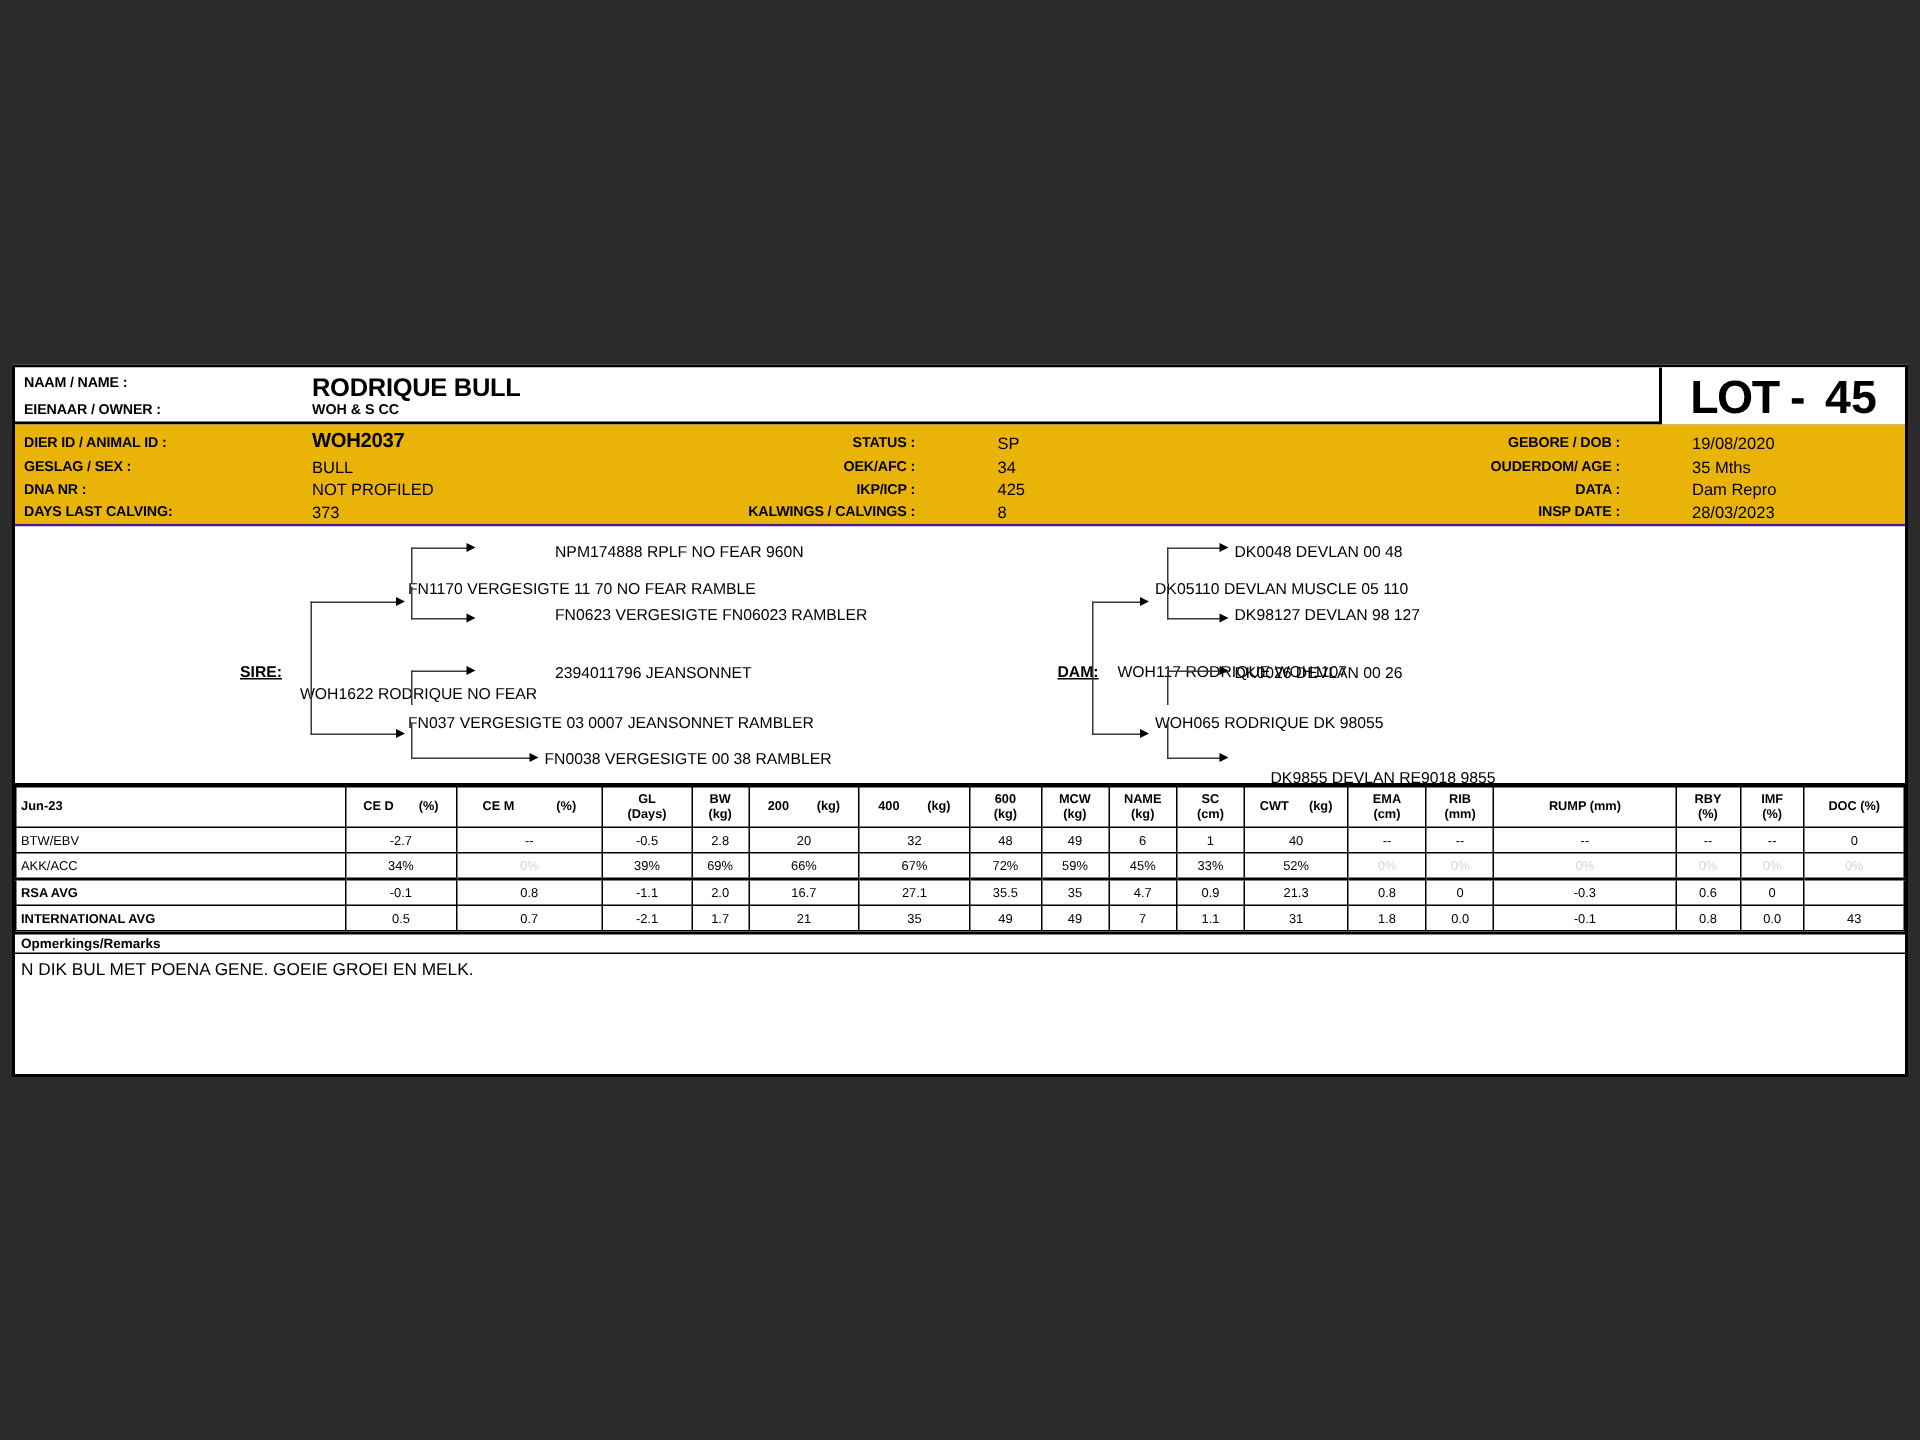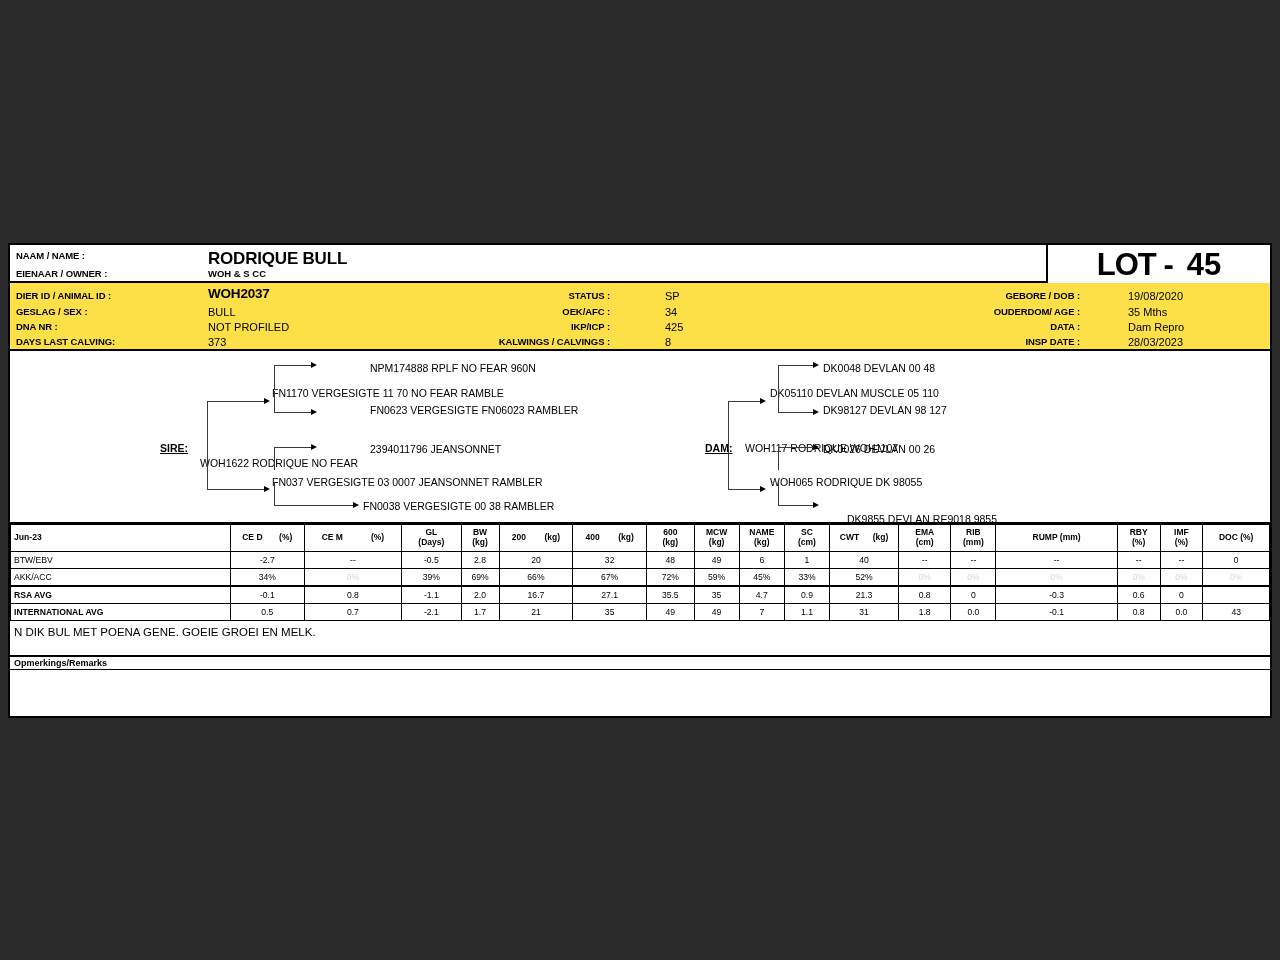--- a/index.html
+++ b/index.html
@@ -22,34 +22,34 @@
     width: 1264px;
     height: 475px;
     background: #ffffff;
     border: 2px solid #000000;
     box-sizing: border-box;
   }
 
   
   .id-block {
     position: relative;
-    border-bottom: 2px solid #000000;
+    border-bottom: 2px solid #4c1d95;
     box-sizing: border-box;
   }
   .name-band {
     position: relative;
     height: 38px;
     background: #ffffff;
     border-bottom: 2px solid #000;
     box-sizing: border-box;
   }
   .detail-band {
     position: relative;
     height: 66px;
-    background: #fde047;
+    background: #eab308;
     box-sizing: border-box;
   }
 
   .lbl {
     position: absolute;
     font-size: 9.5px;
     font-weight: bold;
     color: #000;
     letter-spacing: -0.1px;
     white-space: nowrap;
@@ -84,21 +84,21 @@
     font-size: 13.5px;
     font-weight: bold;
     letter-spacing: -0.2px;
   }
 
   
   #lot-box {
     position: absolute;
     right: 0px;
     top: 0px;
-    width: 224px;
+    width: 164px;
     height: 38px;
     border-left: 2px solid #000;
     box-sizing: border-box;
     background: #fff;
     display: flex;
     align-items: center;
     justify-content: center;
     gap: 14px;
   }
   #lot-box .lot-word {
@@ -520,16 +520,16 @@
           <td class="">1.8</td>
           <td class="">0.0</td>
           <td class="">-0.1</td>
           <td class="">0.8</td>
           <td class="">0.0</td>
           <td class="">43</td>
         </tr>
       </tbody>
   </table>
 
+  <div id="remarks-head">Opmerkings/Remarks</div>
   <div id="remarks-body">N DIK BUL MET POENA GENE. GOEIE GROEI EN MELK.</div>
-  <div id="remarks-head">Opmerkings/Remarks</div>
 
 </div>
 
 </body></html>

